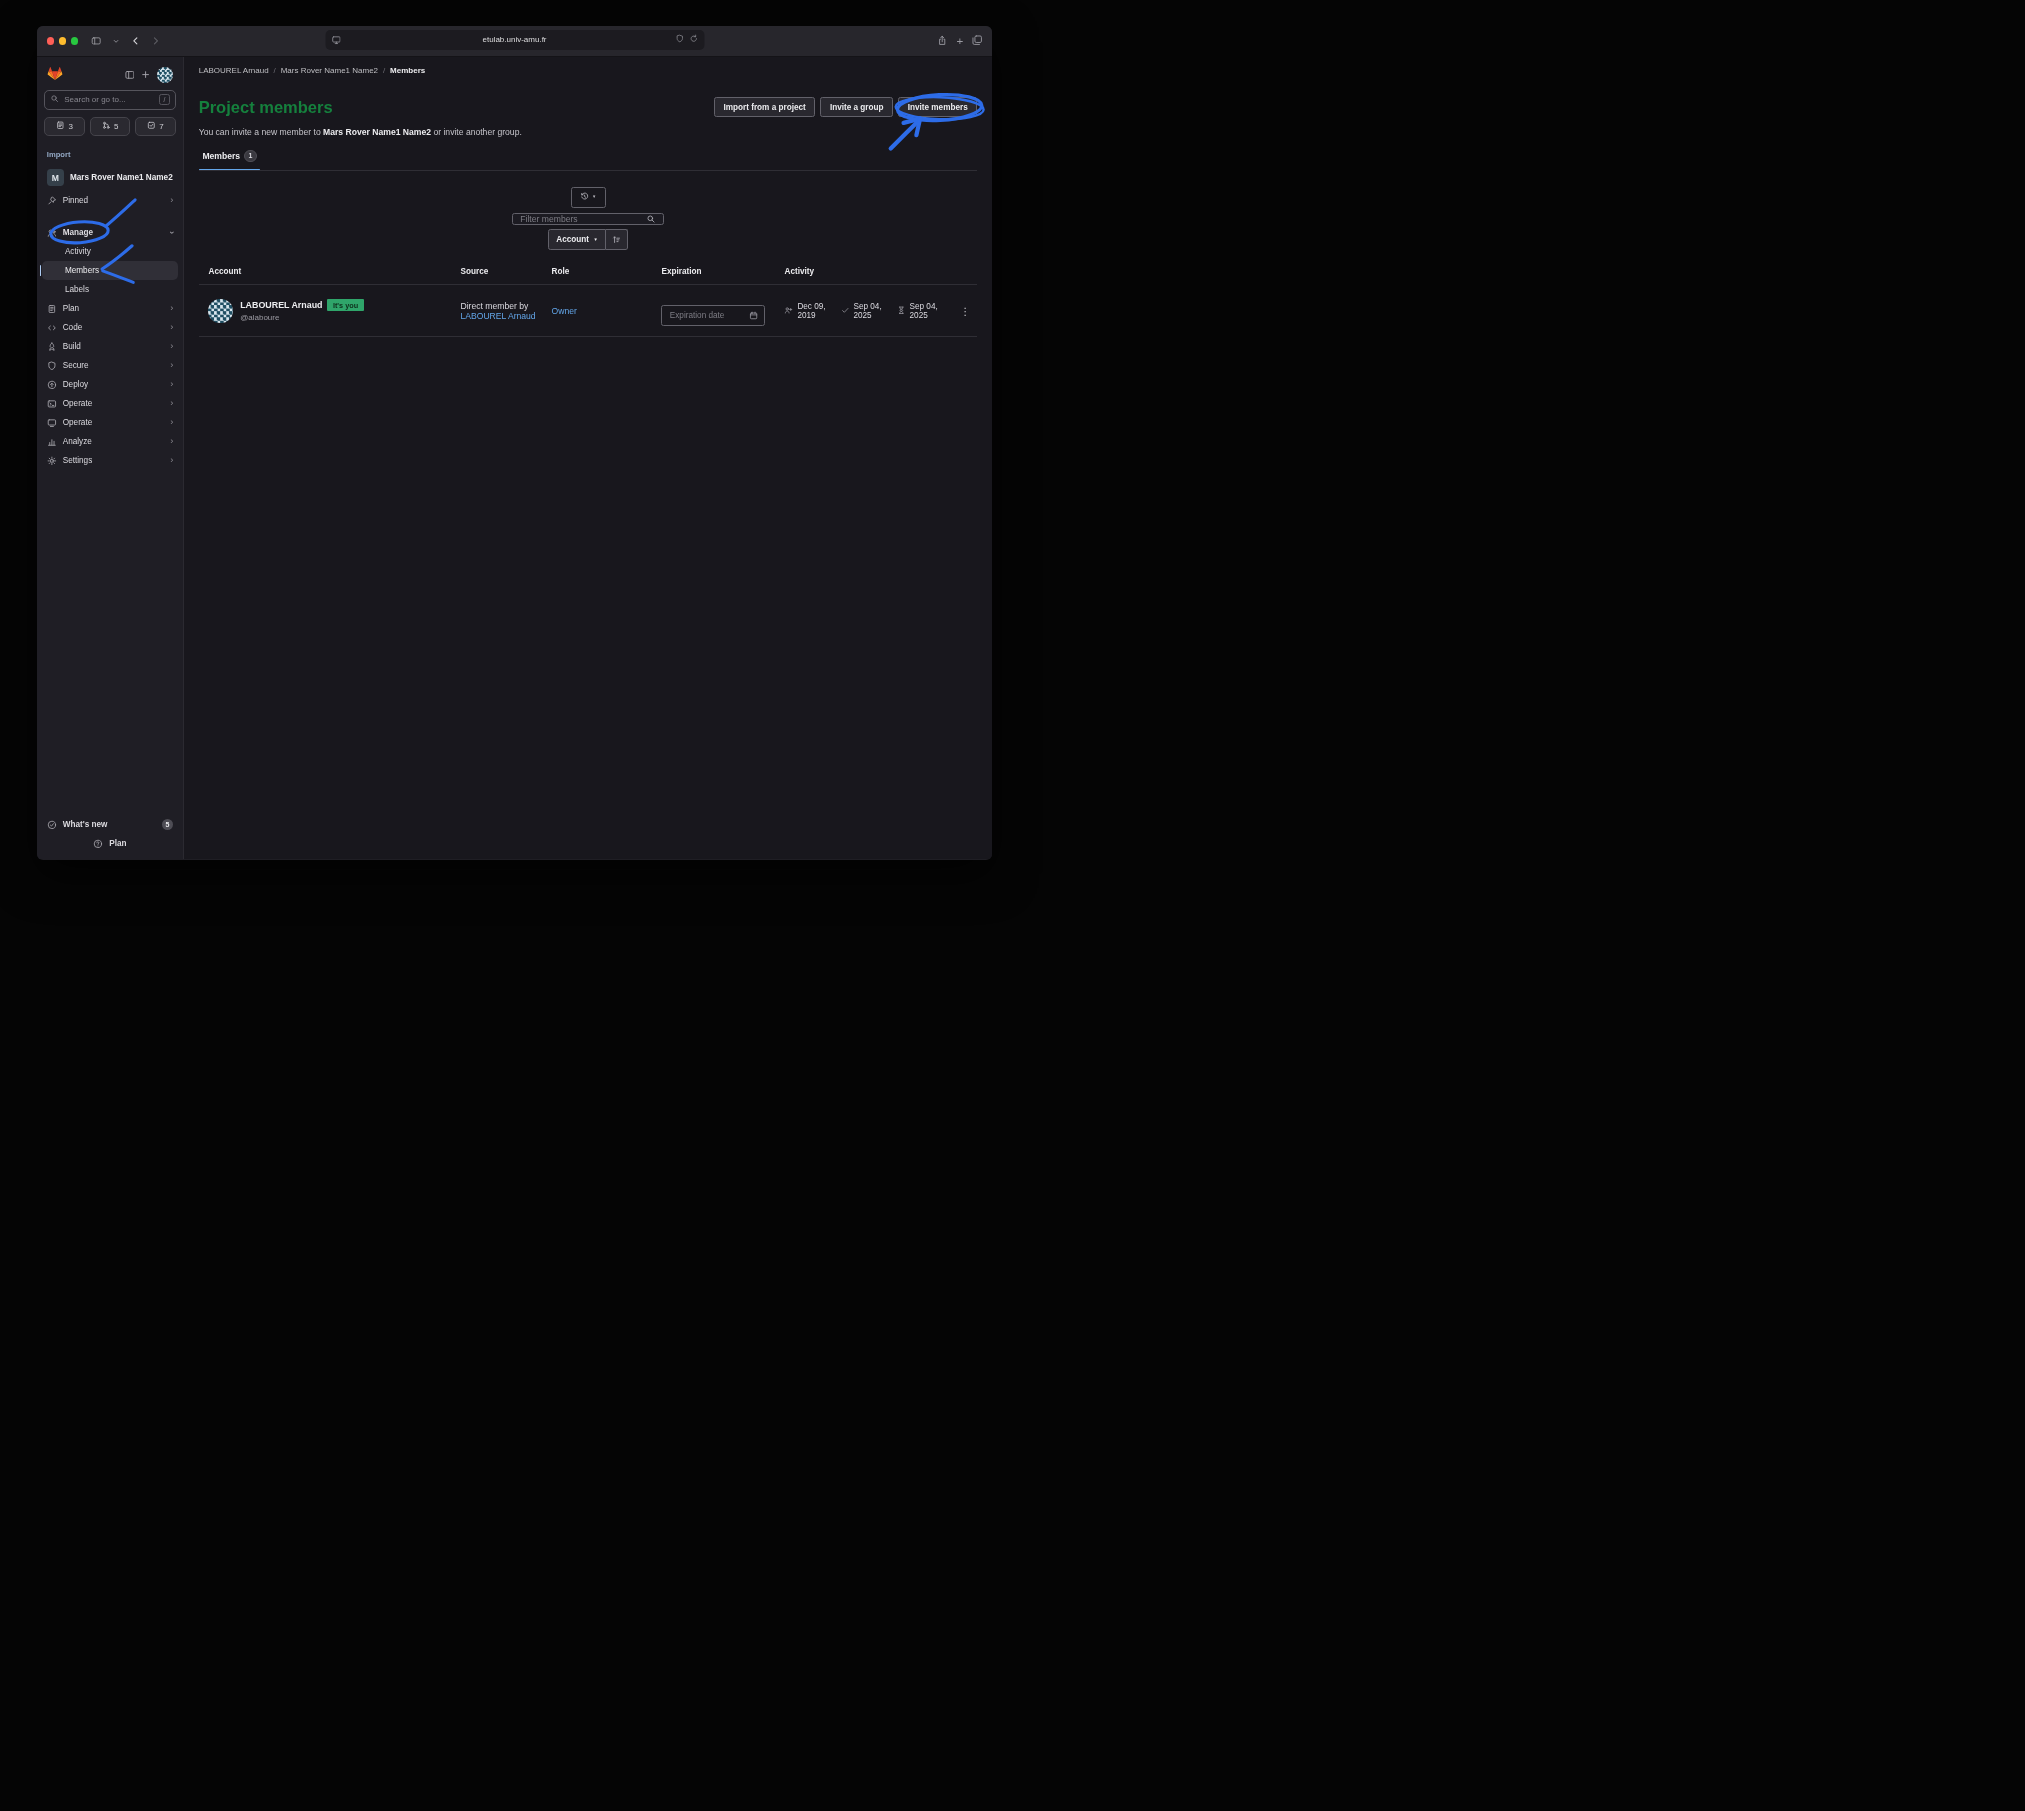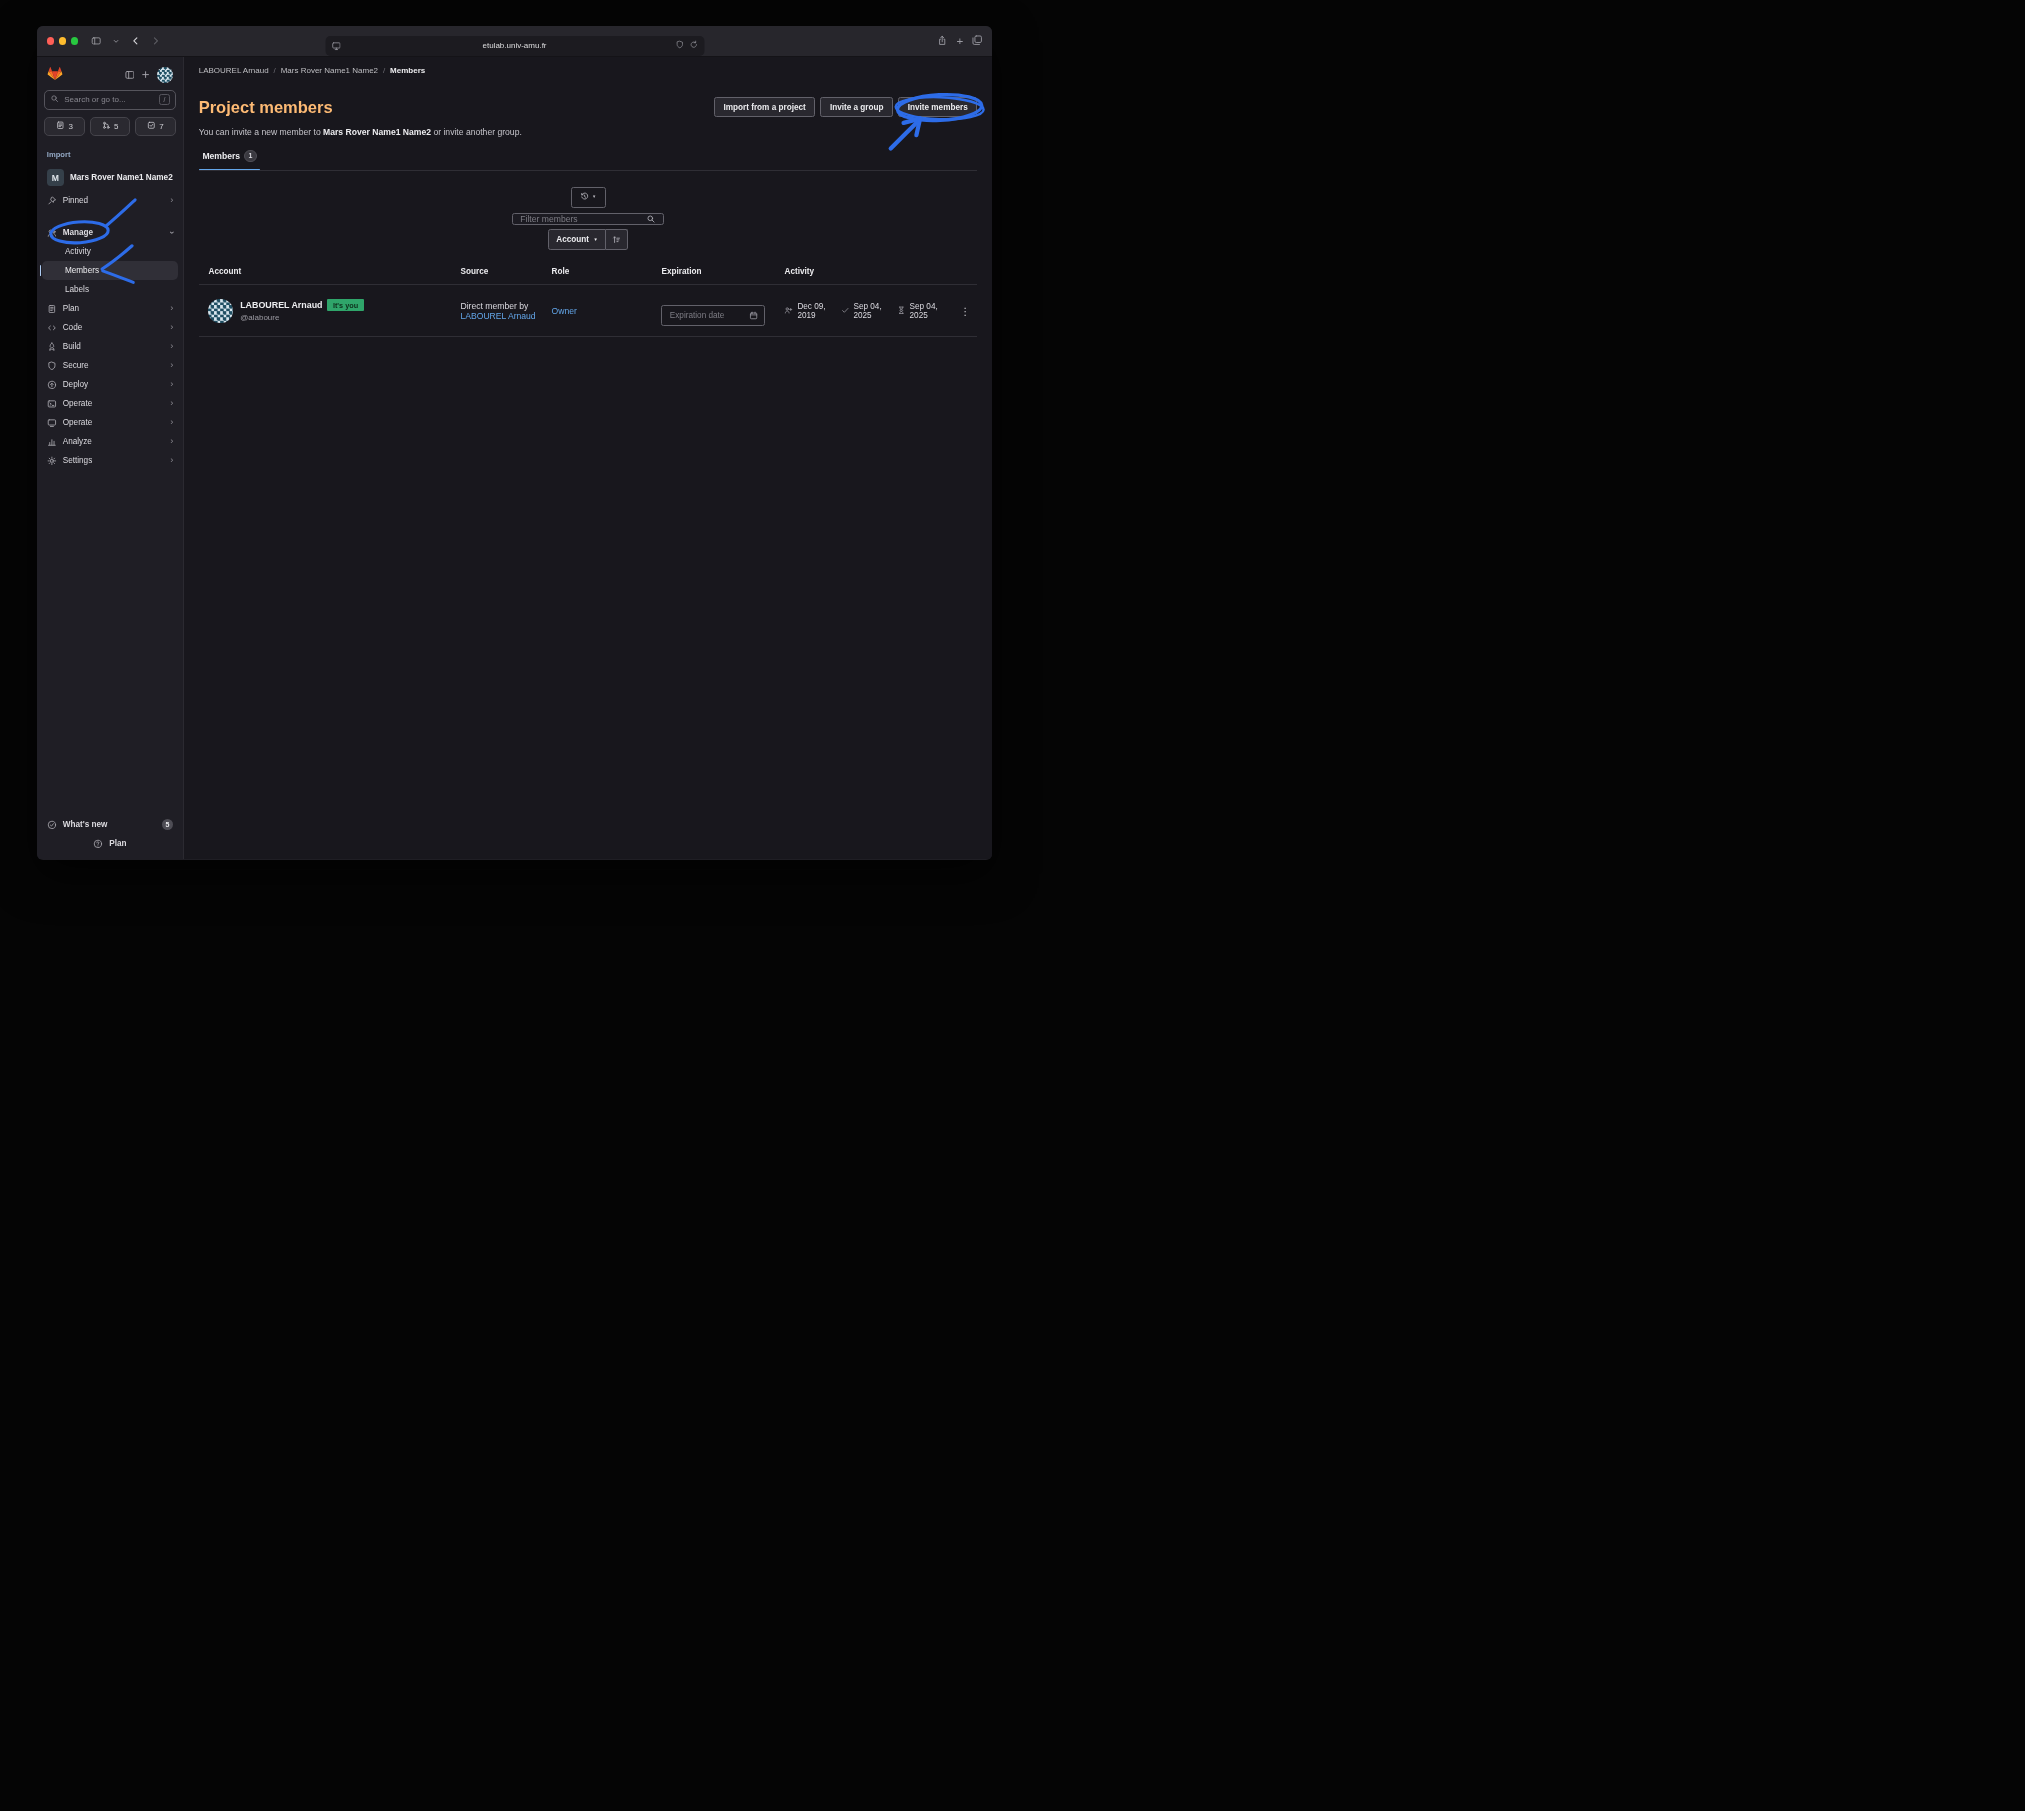--- a/index.html
+++ b/index.html
@@ -9,21 +9,21 @@
   .window { position:absolute; left:37px; top:26px; width:955px; height:834px; background:#1f1e24; border-radius:6.1px; overflow:hidden; box-shadow:0 14.7px 43px rgba(0,0,0,.65); }
 
   
   .chrome { position:relative; height:31px; background:#27262c; border-bottom:0.6px solid #141317; display:flex; align-items:center; padding:0 9.8px; }
   .lights { display:flex; gap:4.9px; margin-right:9.8px; }
   .dot { width:7.3px; height:7.3px; border-radius:50%; }
   .dot.r { background:#ff5f57; } .dot.y { background:#febc2e; } .dot.g { background:#28c840; }
   .chrome-ic { color:#9b9ba2; display:flex; align-items:center; justify-content:center; width:16px; height:16px; }
   .chrome-ic.bright { color:#d6d6da; } .chrome-ic.dim { color:#5d5d63; }
   .chrome-left { display:flex; align-items:center; gap:3.7px; }
-  .urlbar { position:absolute; left:50%; top:10px; transform:translateX(-50%); width:379px; height:19.6px; background:#1c1b20; border-radius:4.9px; display:flex; align-items:center; justify-content:center; color:#dededf; font-size:8px; }
+  .urlbar { position:absolute; left:50%; top:4px; transform:translateX(-50%); width:379px; height:19.6px; background:#1c1b20; border-radius:4.9px; display:flex; align-items:center; justify-content:center; color:#dededf; font-size:8px; }
   .urlbar .lefty { position:absolute; left:6.1px; color:#8f8f96; display:flex; }
   .urlbar .righty { position:absolute; right:6.1px; color:#8f8f96; display:flex; gap:4.9px; }
   .chrome-right { margin-left:auto; display:flex; align-items:center; gap:8.6px; color:#9b9ba2; }
   .plus-glyph { font-size:11.6px; line-height:1; color:#9b9ba2; }
 
   
   .app { display:flex; height:802px; background:#18171d; }
   .sidebar { position:relative; width:147px; background:#1f1e25; border-right:0.6px solid #2b2a31; flex:none; }
   .main { flex:1; background:#18171d; position:relative; }
 
@@ -52,21 +52,21 @@
   .sub-item.active .indicator { position:absolute; left:-2.4px; top:3.7px; width:1.8px; height:11.6px; border-radius:1.2px; background:#aecdf3; }
   .sb-footer { position:absolute; left:4.9px; right:4.9px; bottom:6.1px; }
   .sb-footer .nav-item { font-weight:700; }
   .mini-badge { margin-left:auto; min-width:11.6px; height:11.6px; border-radius:6.1px; background:#4e4d55; color:#ececef; font-size:7px; font-weight:700; display:flex; align-items:center; justify-content:center; padding:0 3.1px; }
 
   
   .breadcrumbs { height:27px; display:flex; align-items:center; padding:0 14.7px; gap:4.9px; font-size:8px; color:#bfbfc3; }
   .breadcrumbs .sep { color:#6f6e76; }
   .breadcrumbs .current { font-weight:700; color:#ececef; }
   .page-head { margin:11px 14.7px 0; display:flex; align-items:center; }
-  .page-title { font-size:16.5px; font-weight:700; color:#fdba74; line-height:24.4px; }
+  .page-title { font-size:16.5px; font-weight:700; color:#15803d; line-height:24.4px; }
   .head-buttons { margin-left:auto; display:flex; gap:4.9px; }
   .btn { height:20px; padding:0 8.6px; border-radius:2.4px; border:0.6px solid #62616a; background:#29282f; color:#ececef; font-size:8.2px; font-weight:600; display:flex; align-items:center; justify-content:center; cursor:pointer; font-family:inherit; }
   .desc { margin:7.3px 14.7px 0; font-size:8.6px; color:#c6c5cb; }
   .desc b { color:#ececef; }
   .tabs { margin:13.4px 14.7px 0; border-bottom:0.6px solid #2f2e35; display:flex; }
   .tab { position:relative; display:flex; align-items:center; gap:4.3px; padding:0 3.7px 8px; font-size:8.6px; font-weight:700; color:#ececef; }
   .tab.active::after { content:""; position:absolute; left:0; right:0; bottom:-0.6px; height:1.2px; background:#63a6e9; border-radius:1.2px; }
   .tab-badge { min-width:11.6px; height:11.6px; border-radius:6.1px; background:#3a3940; border:0.6px solid #4f4e55; color:#dcdbe1; font-size:7px; font-weight:700; display:flex; align-items:center; justify-content:center; padding:0 3.1px; }
 
   .filter-row { margin:16px 14.7px 0; display:flex; align-items:center; gap:4.9px;flex-direction:column; }

